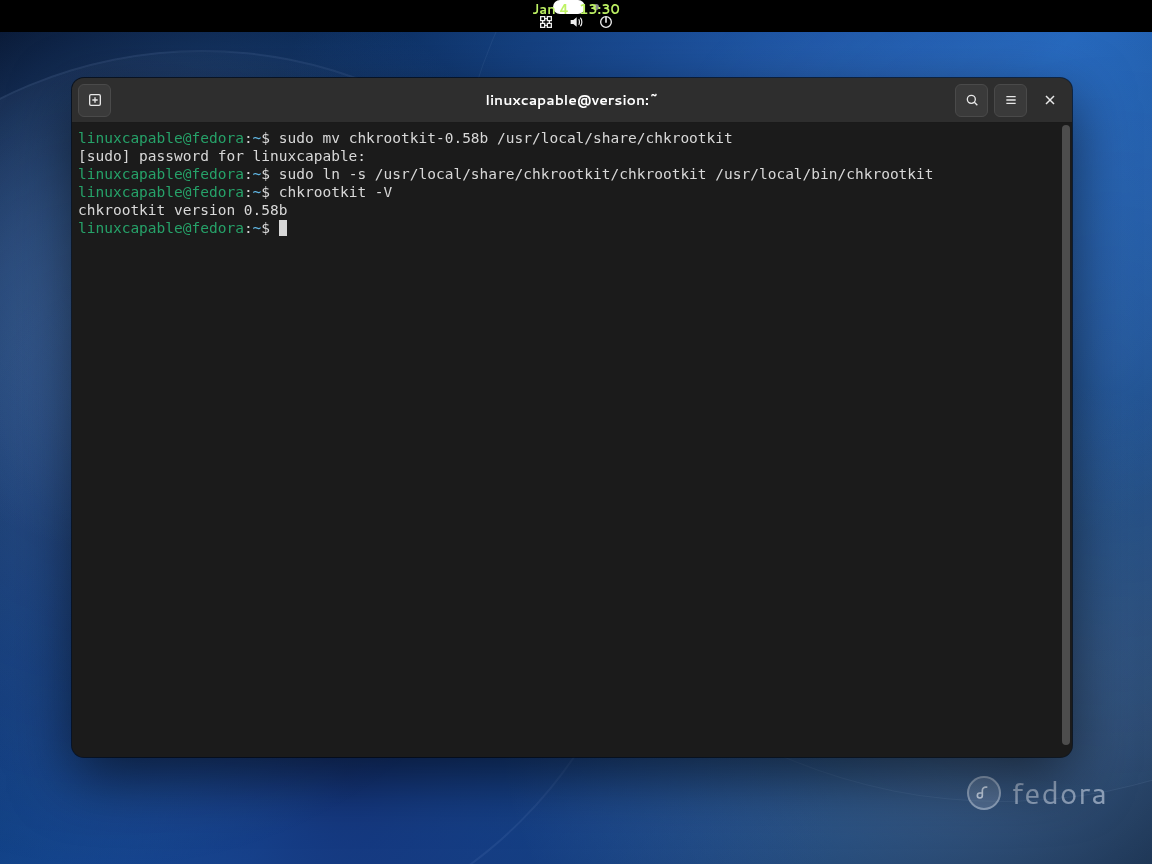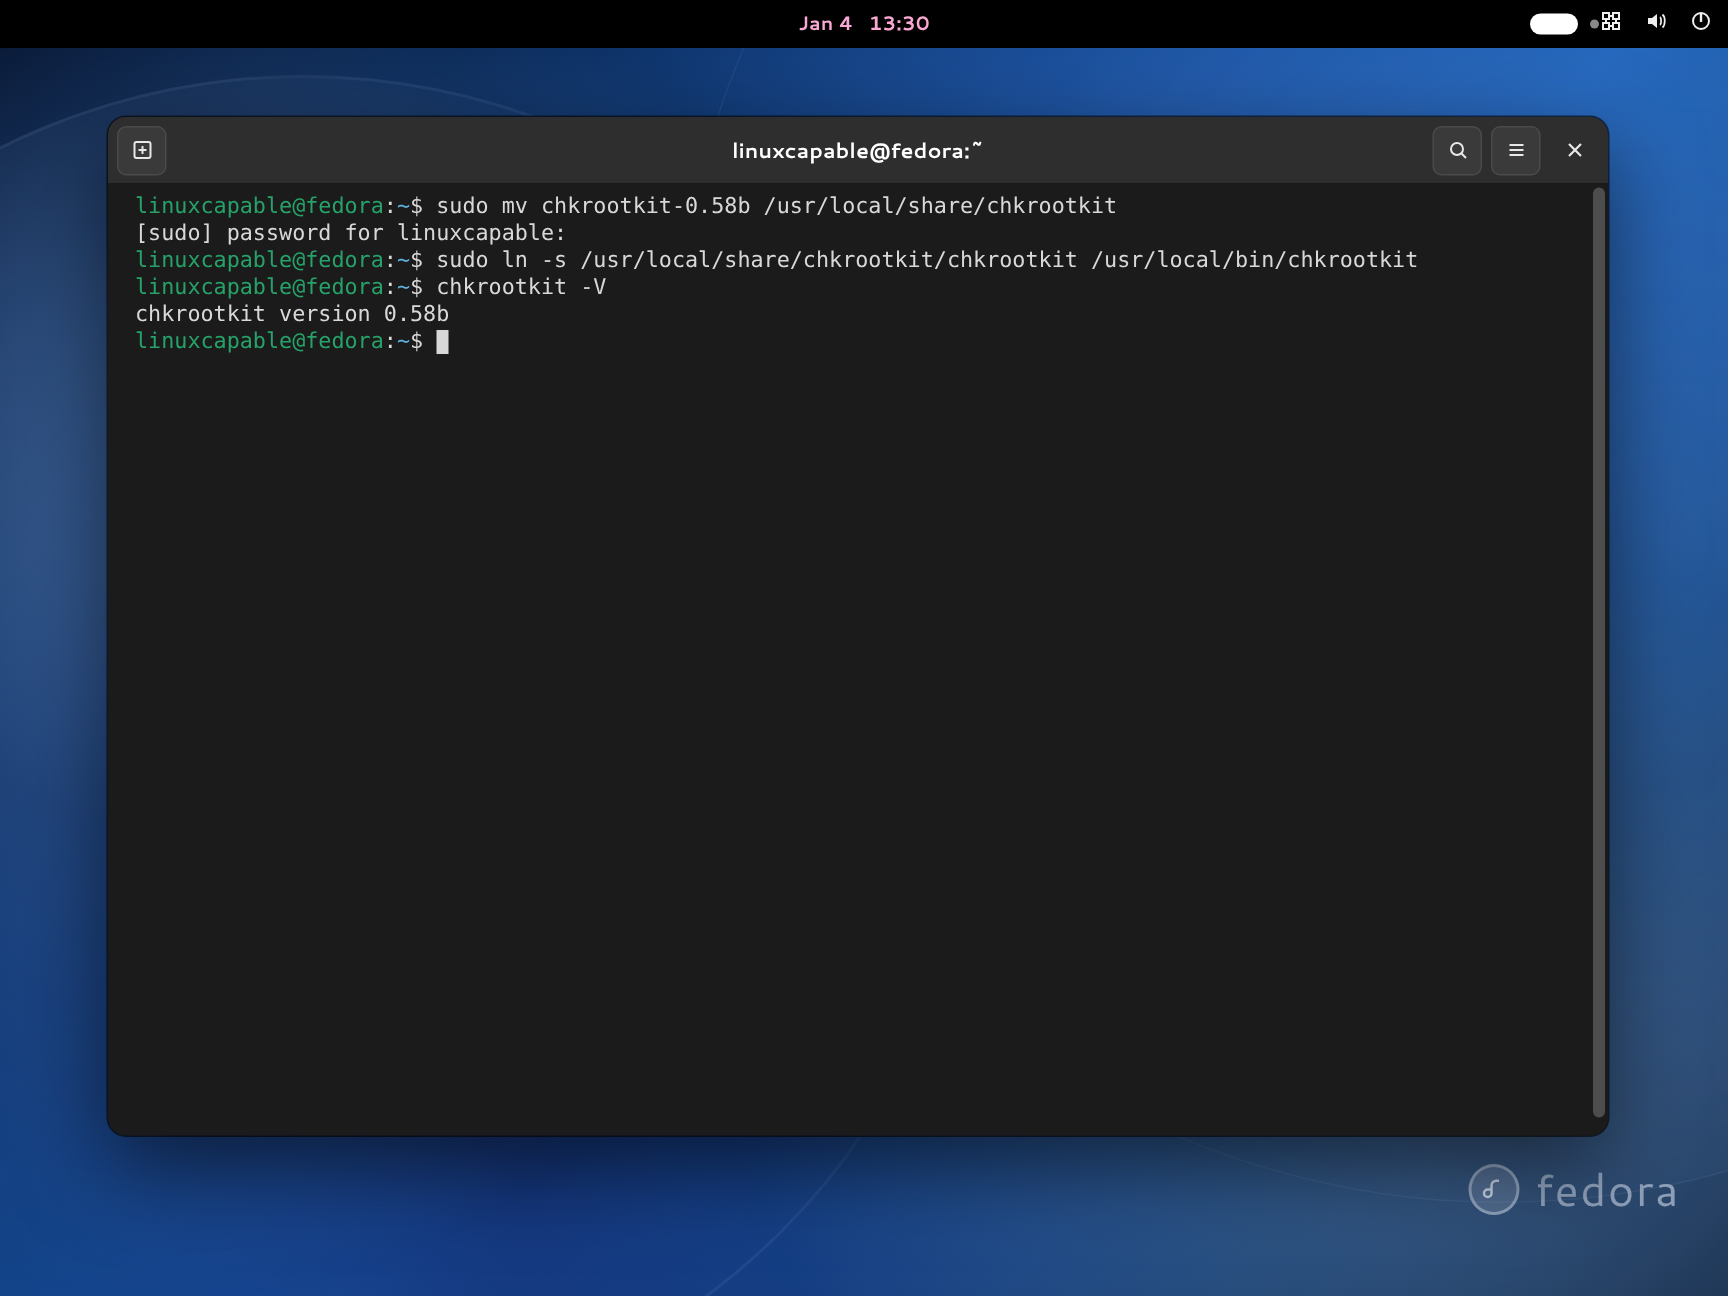--- a/index.html
+++ b/index.html
@@ -31,25 +31,26 @@
   }
   .wallpaper::after {
     width:1100px; height:1100px; right:-400px; top:-300px;
     background: radial-gradient(circle at 60% 60%, rgba(130,180,255,0.15), rgba(0,0,0,0) 55%);
     border: 1px solid rgba(200,220,255,0.07);
   }
 
   
   .topbar {
     position: absolute; top:0; left:0; right:0; height:32px;
-    background: #000; color:#f9a8d4;
-    display:flex; align-items:center; justify-content:flex-end;
+    background: #000; color:#bef264;
+    display:flex; align-items:center; justify-content:space-between;
     padding: 0 10px;
     font-size:13px; font-weight:600;
     z-index: 5;
+    flex-direction: column;
   }
   .topbar-left { display:flex; align-items:center; gap:8px; }
   .pill { width:32px; height:14px; background:#fff; border-radius:8px; }
   .dot  { width:6px; height:6px; background:#888; border-radius:50%; }
   .topbar-center { position:absolute; left:50%; transform:translateX(-50%); display:flex; gap:10px; font-weight:700; }
   .topbar-right { display:flex; align-items:center; gap:14px; }
   .topbar-right svg { width:16px; height:16px; fill:#eee; }
 
   
   .terminal {
@@ -90,21 +91,20 @@
 
   .term-body {
     flex:1;
     display:flex;
     background:#1b1b1b;
     color:#d8d8d8;
     font-family: "DejaVu Sans Mono","Liberation Mono","Menlo",monospace;
     font-size:14.5px;
     line-height:18px;
     position:relative;
-    padding-left:12px;
   }
   .term-content {
     flex:1;
     padding:6px 6px 6px 6px;
     white-space:pre;
     overflow:hidden;
   }
   .scrollbar {
     width:12px; flex:0 0 12px; background:#1b1b1b;
     display:flex; align-items:flex-start; justify-content:center;
@@ -120,21 +120,21 @@
   .p-sep { color:#d8d8d8; }    
   .p-cmd { color:#d8d8d8; }
   .p-out { color:#d8d8d8;text-align:center; }
   .cursor {
     display:inline-block; width:8px; height:16px;
     background:#d8d8d8; vertical-align:text-bottom;
   }
 
   
   .fedora-mark {
-    position:absolute; right:32px; bottom:50px;
+    position:absolute; right:44px; bottom:50px;
     display:flex; align-items:center; gap:10px;
     color:rgba(225,235,250,0.55);
     z-index:2;
   }
   .fedora-mark .f-icon {
     width:34px; height:34px; border-radius:50%;
     background: rgba(225,235,250,0.18);
     border: 2px solid rgba(225,235,250,0.45);
     display:flex; align-items:center; justify-content:center;
     color:rgba(225,235,250,0.85);
@@ -181,21 +181,21 @@
 
 <div class="terminal">
   <div class="titlebar">
     <div class="tb-btn" title="New Tab">
       <svg viewBox="0 0 24 24">
           <rect x="4" y="4" width="16" height="16" rx="2"></rect>
           <path d="M12 8v8M8 12h8"></path>
         </svg>
     </div>
     <div class="spacer"></div>
-    <div class="title">linuxcapable@fedora:~</div>
+    <div class="title">linuxcapable@version:~</div>
     <div class="tb-btn" title="Search">
       <svg viewBox="0 0 24 24">
           <circle cx="11" cy="11" r="6"></circle>
           <path d="M20 20l-4.5-4.5"></path>
         </svg>
     </div>
     <div class="tb-btn" title="Menu">
       <svg viewBox="0 0 24 24">
           <path d="M5 7h14M5 12h14M5 17h14"></path>
         </svg>

